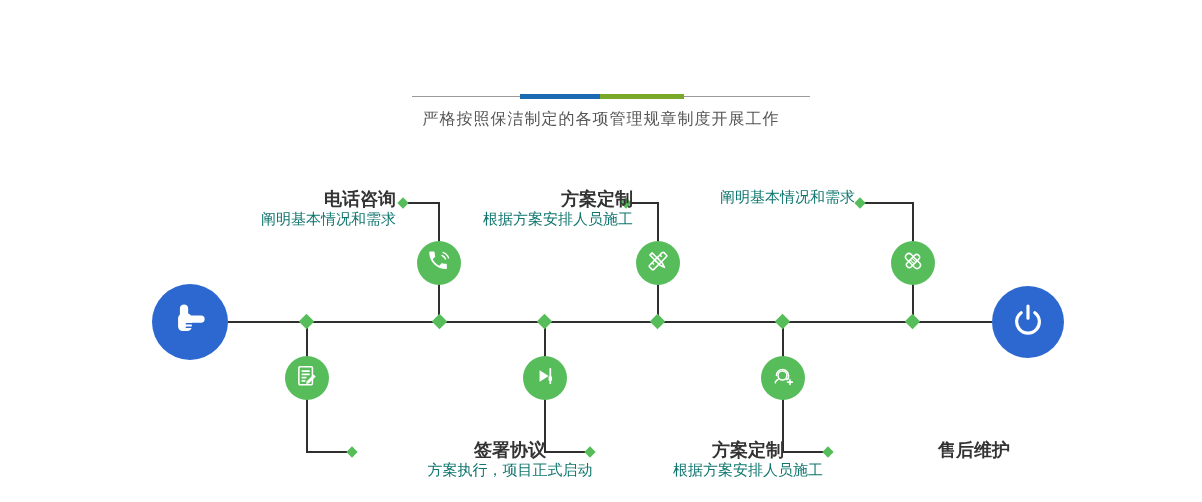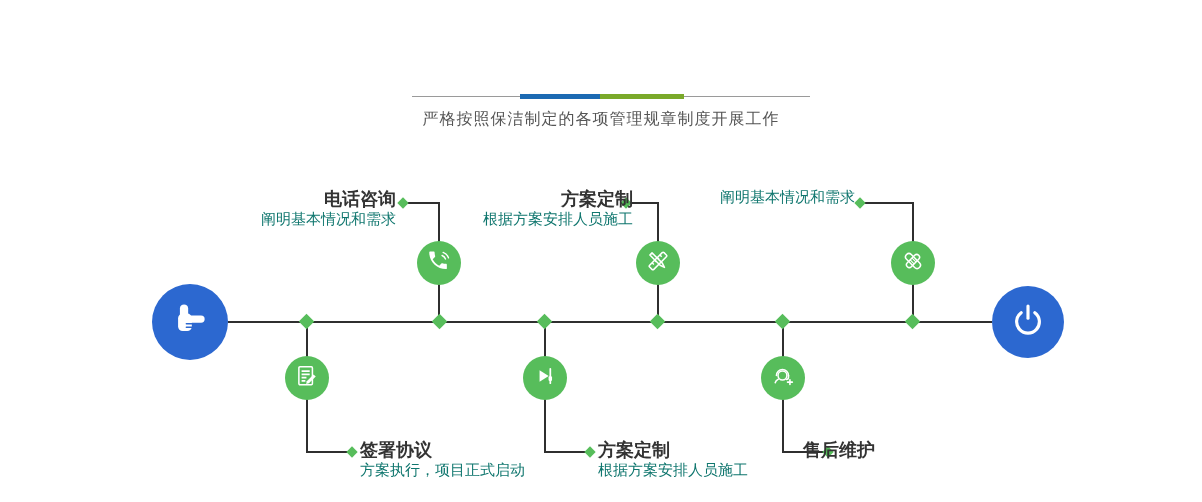--- a/index.html
+++ b/index.html
@@ -29,21 +29,21 @@
   .gcircle{
     position:absolute;width:44px;height:44px;border-radius:50%;background:#57bd5b;
     display:flex;align-items:center;justify-content:center;z-index:2;
   }
   .bcircle{
     position:absolute;border-radius:50%;background:#2c68d0;
     display:flex;align-items:center;justify-content:center;z-index:2;
   }
   
   .label-top{position:absolute;width:252px;text-align:right;z-index:3;}
-  .label-bottom{position:absolute;width:300px;text-align:left;z-index:3;}
+  .label-bottom{position:absolute;width:300px;text-align:center;z-index:3;}
   .step-title{font-size:18px;line-height:22px;font-weight:bold;color:#333333;}
   .step-desc{font-size:15px;line-height:18px;color:#0f766e;}
 </style>
 </head>
 <body>
 
 <div class="canvas">
 
   <div class="divider">
     <div class="hair"></div>
@@ -201,17 +201,17 @@
   </div>
 
   <div class="label-bottom" style="left:360px;top:439px;">
     <div class="step-title">签署协议</div>
     <div class="step-desc">方案执行，项目正式启动</div>
   </div>
   <div class="label-bottom" style="left:598px;top:439px;">
     <div class="step-title">方案定制</div>
     <div class="step-desc">根据方案安排人员施工</div>
   </div>
-  <div class="label-bottom" style="left:803px;top:439px;">
+  <div class="label-bottom" style="left:824px;top:439px;">
     <div class="step-title">售后维护</div>
   </div>
 
 </div>
 
 </body></html>

